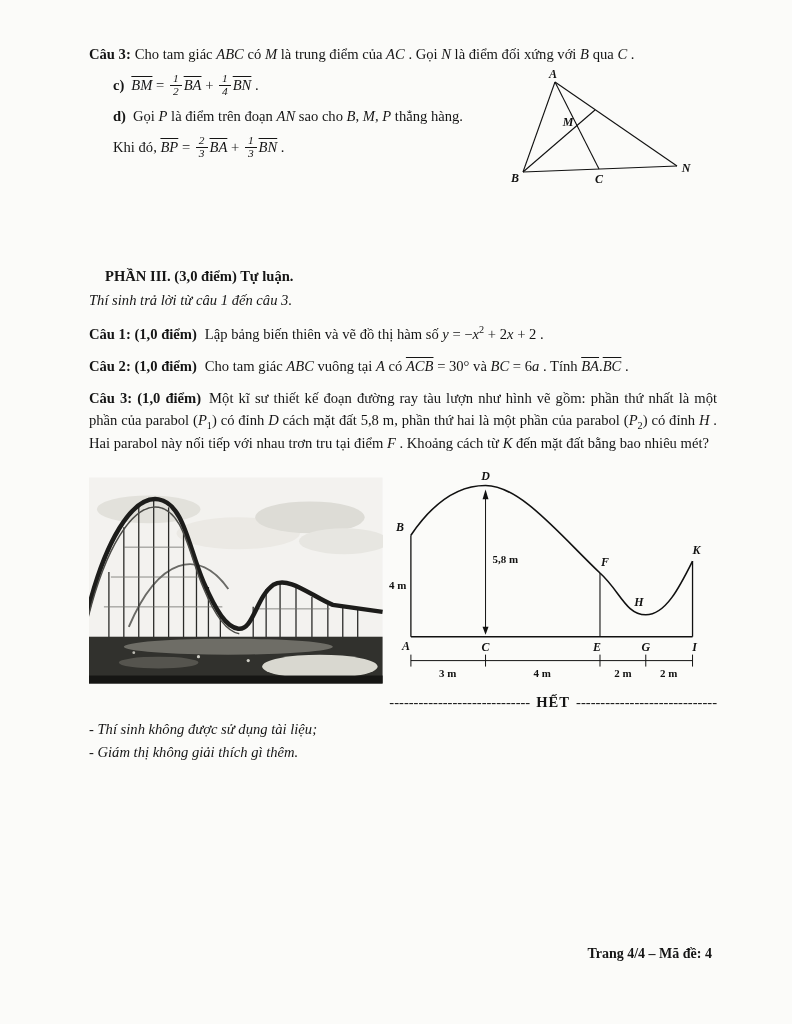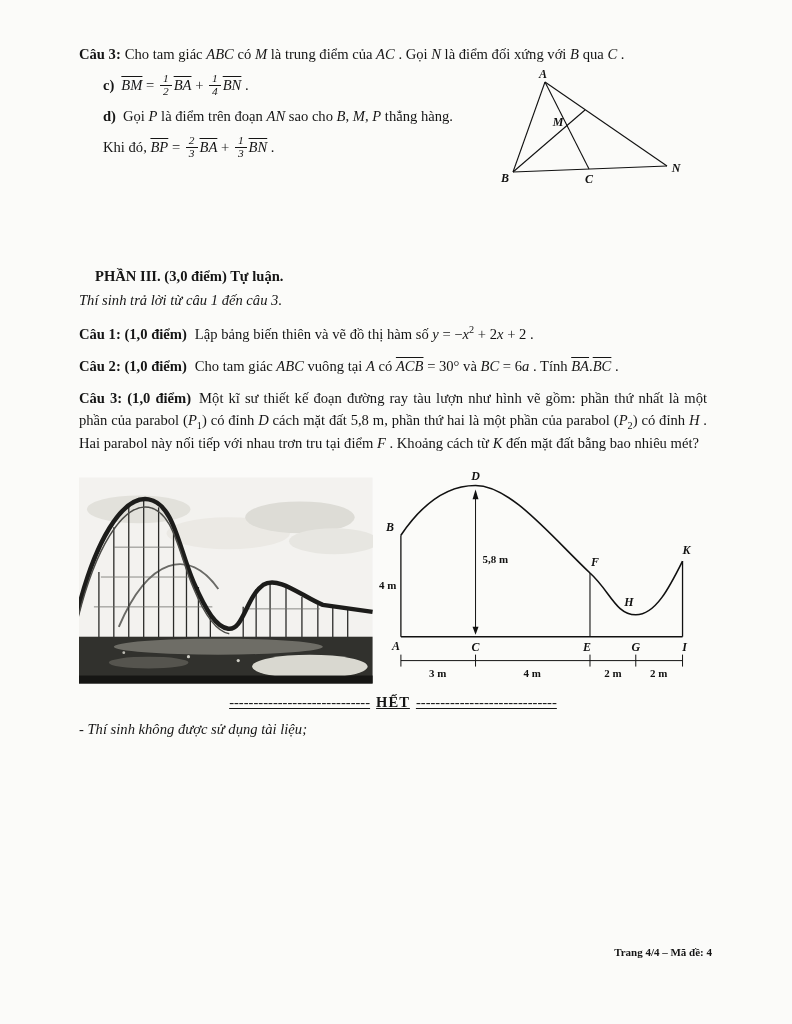--- a/index.html
+++ b/index.html
@@ -2,21 +2,21 @@
 <html><head>
 <meta charset="utf-8">
 <style>
   * { box-sizing: border-box; }
   body { margin:0; background:#888; }
   .page{
     position:relative; width:792px; height:1024px; margin:0 auto;
     background:#fbfbf9; color:#151515; overflow:hidden;
     font-family:"Liberation Serif", serif;
   }
-  .content{ position:absolute; left:79px; top:44px; width:628px; font-size:14.6px; line-height:1.45; }
+  .content{ position:absolute; left:89px; top:44px; width:628px; font-size:14.6px; line-height:1.45; }
   p{ margin:0; }
 
   .q3-block{ position:relative; min-height:206px; }
   .q-head{ margin-bottom:8px; }
   .q-label{ font-weight:bold; margin-right:4px; }
   .items{ padding-left:24px; width:410px; }
   .item{ margin:8px 0; }
   .item .key{ font-weight:bold; margin-right:7px; }
 
   .ol{ font-style:italic; text-decoration:overline; }
@@ -29,26 +29,26 @@
 
   .tri-fig{ position:absolute; left:420px; top:24px; }
 
   .part-head{ font-weight:bold; margin-top:16px;margin-left:16px; }
   .part-note{ font-style:italic; margin:3px 0 12px; }
   .q{ margin:11px 0; text-align:justify; }
   .q .qlabel{ font-weight:bold; margin-right:8px; }
 
   .figures{ display:flex; align-items:flex-end; gap:6px; margin-top:14px; }
 
-  .het-line{ margin-top:8px; text-align:center;text-decoration:underline; }
+  .het-line{ margin-top:8px; text-align:right; }
   .het-line .het{ font-weight:bold; letter-spacing:1px; margin:0 6px; }
   .notes{ margin-top:6px; }
   .notes p{ font-style:italic; margin:2px 0; }
 
-  .page-footer{ position:absolute; right:80px; top:946px; font-weight:bold; font-size:11px; }
+  .page-footer{ position:absolute; right:80px; top:946px; font-weight:bold; font-size:14px; }
 
   svg text{ font-family:"Liberation Serif", serif; fill:#111; }
   svg .ptlabel{ font-size:12px; font-style:italic; font-weight:bold; }
   svg .measure{ font-size:11px; font-weight:bold; }
 </style>
 </head>
 <body>
 
 <div class="page">
   <div class="content">
@@ -187,17 +187,18 @@
         <text class="measure" x="281" y="208" text-anchor="middle">2 m</text>
       </svg>
     </div>
 
     <p class="het-line">
       <span>-----------------------------</span><span class="het">HẾT</span><span>-----------------------------</span>
     </p>
 
     <div class="notes">
       <p>- Thí sinh không được sử dụng tài liệu;</p>
+      <p>- Giám thị không giải thích gì thêm.</p>
     </div>
   </div>
 
   <div class="page-footer">Trang 4/4 – Mã đề: 4</div>
 </div>
 
 </body></html>

